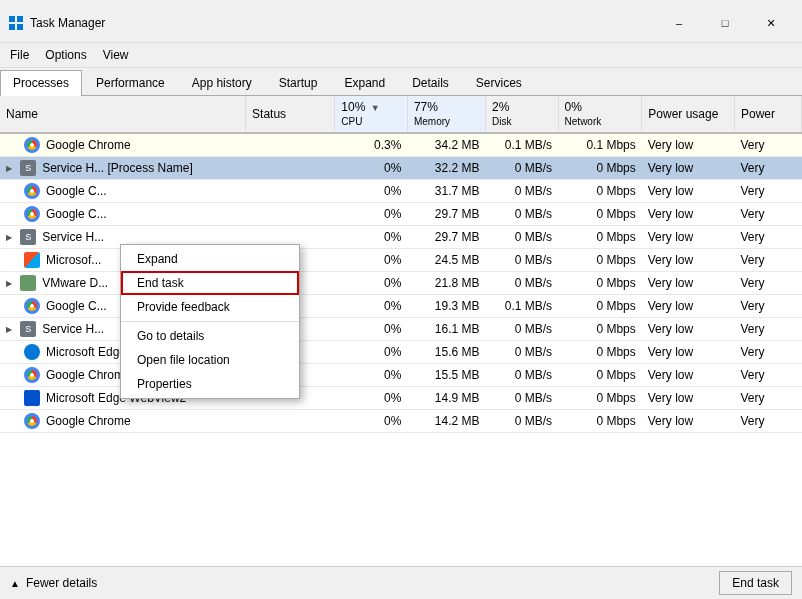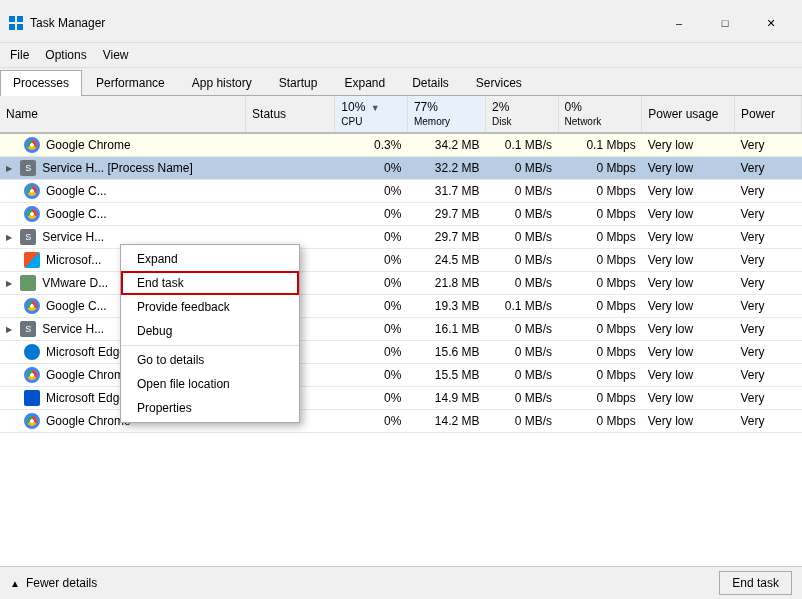--- a/index.html
+++ b/index.html
@@ -457,23 +457,20 @@
   <div class="context-menu">
     <div class="ctx-item">
         <span>Expand</span>
       </div>
     <div class="ctx-item end-task">
         <span>End task</span>
       </div>
     <div class="ctx-item">
         <span>Provide feedback</span>
       </div>
-    <div class="ctx-item">
-        <span>Debug</span>
-      </div>
     <div class="ctx-separator"></div>
     <div class="ctx-item">
         <span>Go to details</span>
       </div>
     <div class="ctx-item">
         <span>Open file location</span>
       </div>
     <div class="ctx-item">
         <span>Properties</span>
       </div>

